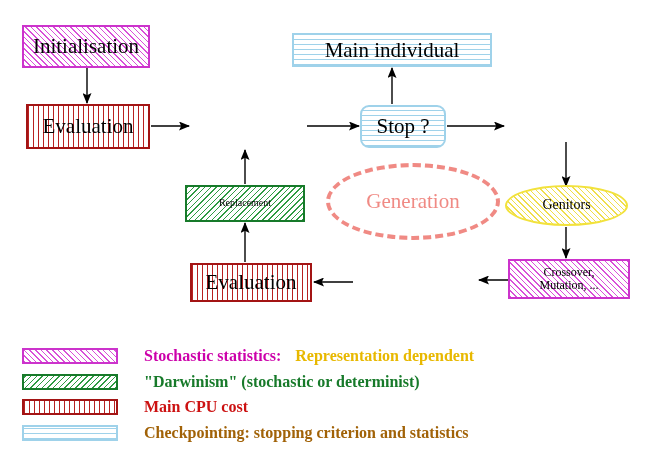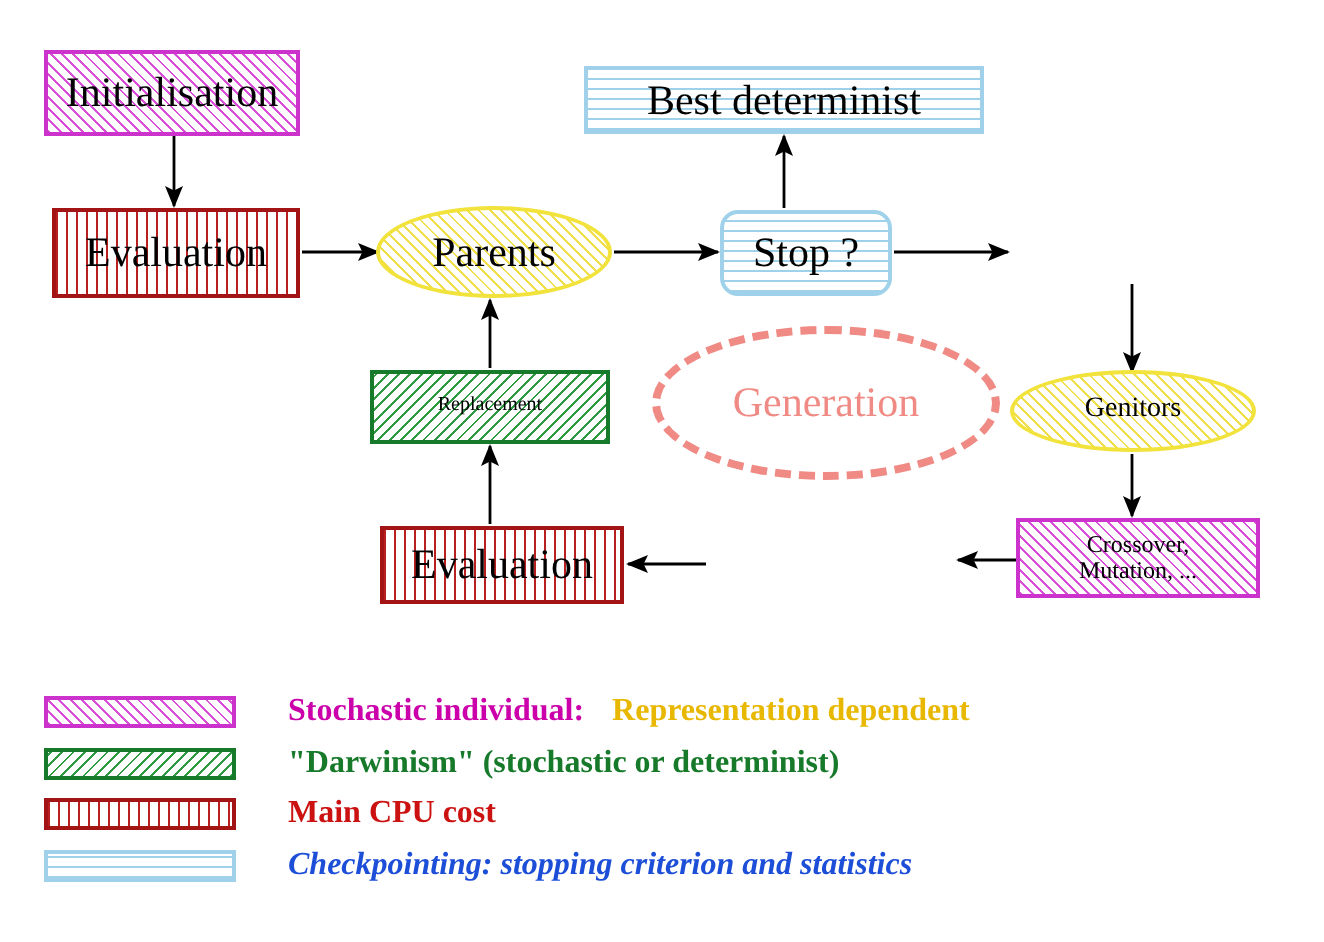--- a/index.html
+++ b/index.html
@@ -201,26 +201,23 @@
   </svg>
 
   <div class="node box hatch-magenta" id="n-initialisation">
     <span class="lbl">Initialisation</span>
   </div>
 
   <div class="node box hatch-red" id="n-evaluation-top">
     <span class="lbl">Evaluation</span>
   </div>
 
-  <div class="node ellipse hatch-yellow" id="n-parents">
-    <span class="lbl">Parents</span>
-  </div>
 
   <div class="node box hatch-blue" id="n-best">
-    <span class="lbl">Best determinist</span>
+    <span class="lbl">Main individual</span>
   </div>
 
   <div class="node rounded hatch-blue" id="n-stop">
     <span class="lbl">Stop ?</span>
   </div>
 
 
   <div class="node ellipse hatch-yellow" id="n-genitors">
     <span class="lbl">Genitors</span>
   </div>
@@ -243,39 +240,39 @@
 
   <div class="node dashed-salmon" id="n-generation">
     <span class="lbl">Generation</span>
   </div>
 
   <div id="legend">
 
     <div class="legend-row">
       <div class="swatch hatch-magenta"></div>
       <div class="legend-text">
-        <span style="color:#cc00aa;">Stochastic individual:</span><span class="seg2" style="color:#e8b800;">Representation dependent</span>
+        <span style="color:#cc00aa;">Stochastic statistics:</span><span class="seg2" style="color:#e8b800;">Representation dependent</span>
       </div>
     </div>
 
     <div class="legend-row">
       <div class="swatch hatch-green"></div>
       <div class="legend-text">
         <span style="color:#177a2a;">"Darwinism" (stochastic or determinist)</span>
       </div>
     </div>
 
     <div class="legend-row">
       <div class="swatch hatch-red"></div>
       <div class="legend-text">
         <span style="color:#cc1111;">Main CPU cost</span>
       </div>
     </div>
 
     <div class="legend-row">
       <div class="swatch hatch-blue"></div>
       <div class="legend-text">
-        <span style="color:#1d4ed8;font-style:italic;">Checkpointing: stopping criterion and statistics</span>
+        <span style="color:#a16207;">Checkpointing: stopping criterion and statistics</span>
       </div>
     </div>
 
   </div>
 </div>
 
 </body></html>

